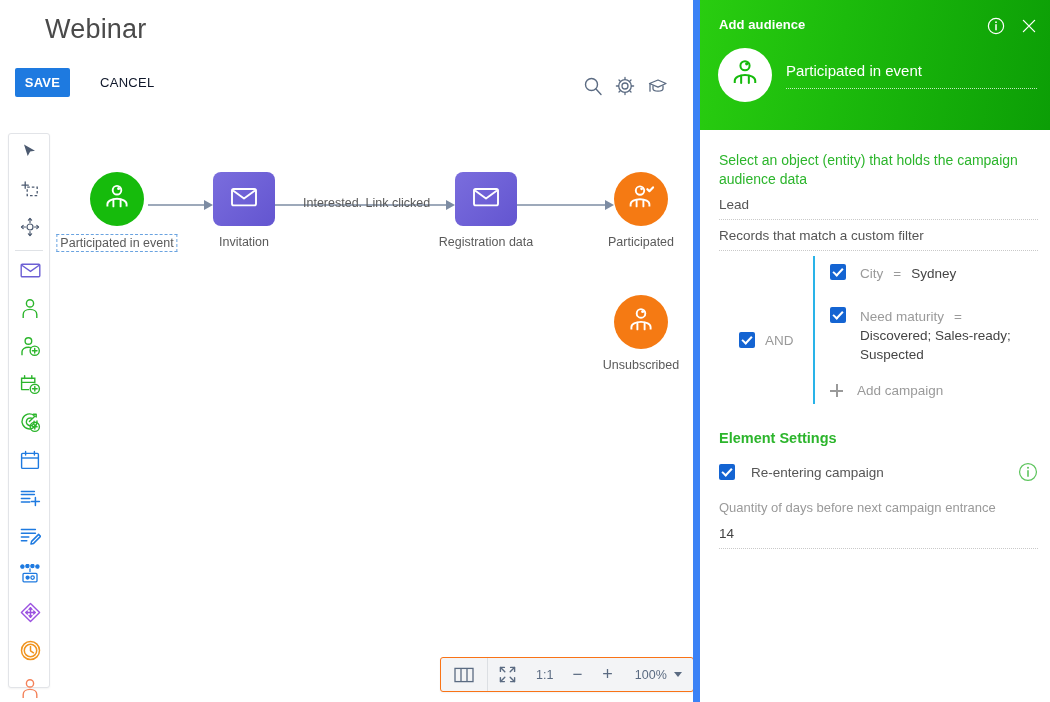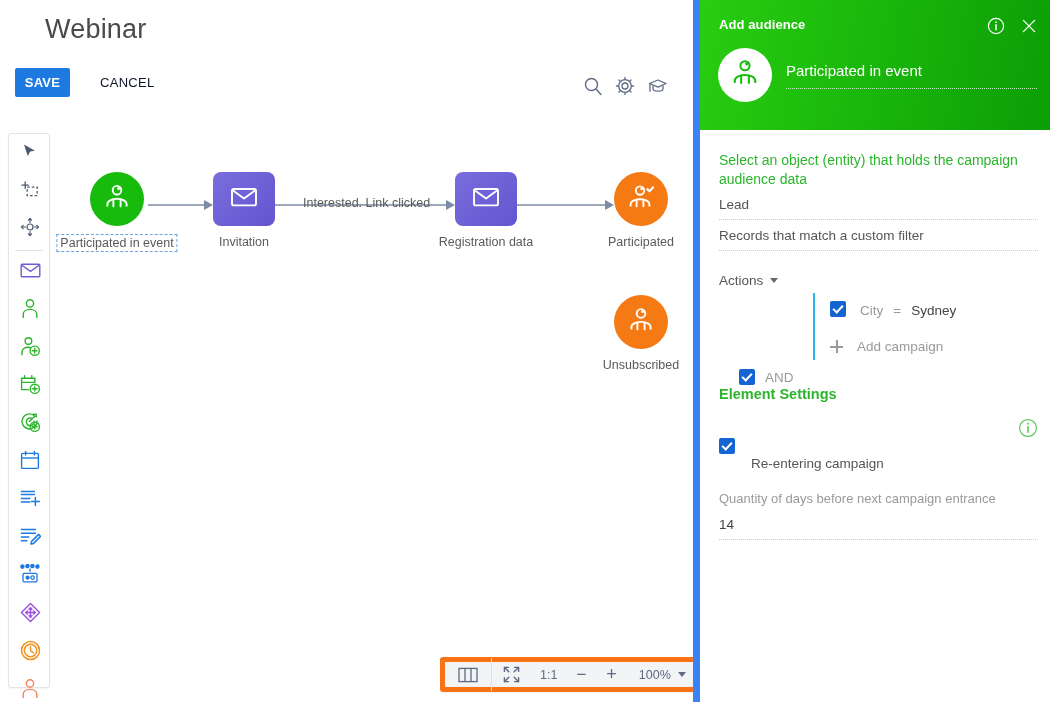--- a/index.html
+++ b/index.html
@@ -87,21 +87,21 @@
   .edge-label {
     position: absolute;
     font-size: 12.5px; color: #5a5a5a; white-space: nowrap;
   }
 
   
   #zoom-bar {
     position: absolute; left: 440px; top: 657px;
     height: 35px;
     background: #f3f4f6;
-    border: 5px solid #f97316;
+    border: 1px solid #f97316;
     border-radius: 3px;
     display: flex; align-items: center;
     box-shadow: 0 1px 2px rgba(0,0,0,.05);
   }
   #zoom-bar .zb-item {
     height: 33px; display: flex; align-items: center; justify-content: center;
     color: #5b6b82; font-size: 12.5px; cursor: pointer; padding: 0 9px;
   }
   #zoom-bar .zb-divider { width: 1px; height: 33px; background: #dcdfe3; }
 
@@ -196,21 +196,21 @@
     left: 5px; top: 2px; width: 4px; height: 8px;
     border: solid #fff; border-width: 0 2px 2px 0;
     transform: rotate(43deg);
   }
 
   #element-settings-title {
     color: #2cb52c; font-size: 14.5px; font-weight: 700;
     margin-top: 26px;
   }
   #reenter-row { display: flex; align-items: center; margin-top: 18px; position: relative; }
-  #reenter-label { margin-left: 16px; color: #555; font-size: 13.5px; margin-top: 36px; }
+  #reenter-label { margin-left: 16px; color: #555; font-size: 13.5px; }
   #reenter-info { position: absolute; right: 0; top: -2px; cursor: pointer; }
 
   #days-hint { margin-top: 19px; color: #9a9a9a; font-size: 13px; line-height: 18px; }
   #days-value {
     margin-top: 9px; color: #444; font-size: 13.5px;
     padding-bottom: 7px; border-bottom: 1px dotted #c9c9c9; cursor: pointer;
   }
 </style>
 </head>
 <body>
@@ -526,41 +526,44 @@
       <div id="panel-name">Participated in event</div>
     </div>
 
     <div id="panel-body">
 
       <div class="field-label">Select an object (entity) that holds the campaign audience data</div>
       <div class="field-value">Lead</div>
 
       <div class="field-value">Records that match a custom filter</div>
 
-      <div id="actions-row">
-        <span>Actions</span>
-        <span class="caret-down"></span>
-      </div>
 
       <div id="filter-block">
 
         <div id="and-wrap">
           <div class="cb"></div>
           <div id="and-label">AND</div>
         </div>
 
         <div id="cond-list">
 
           <div class="cond-row">
             <div class="cb"></div>
             <div class="cond-text">
               <span class="cond-field">City</span><span class="cond-op">=</span><span class="cond-val">Sydney</span>
             </div>
           </div>
 
+          <div class="cond-row" style="padding-top:14px;">
+            <div class="cb"></div>
+            <div class="cond-text">
+              <span class="cond-field">Need maturity</span><span class="cond-op">=</span><br>
+              <span class="cond-val">Discovered; Sales-ready; Suspected</span>
+            </div>
+          </div>
 
           <div id="add-condition">
             <span class="plus-icon"></span>
             <span>Add campaign</span>
           </div>
         </div>
       </div>
 
       <div id="element-settings-title">Element Settings</div>
 

